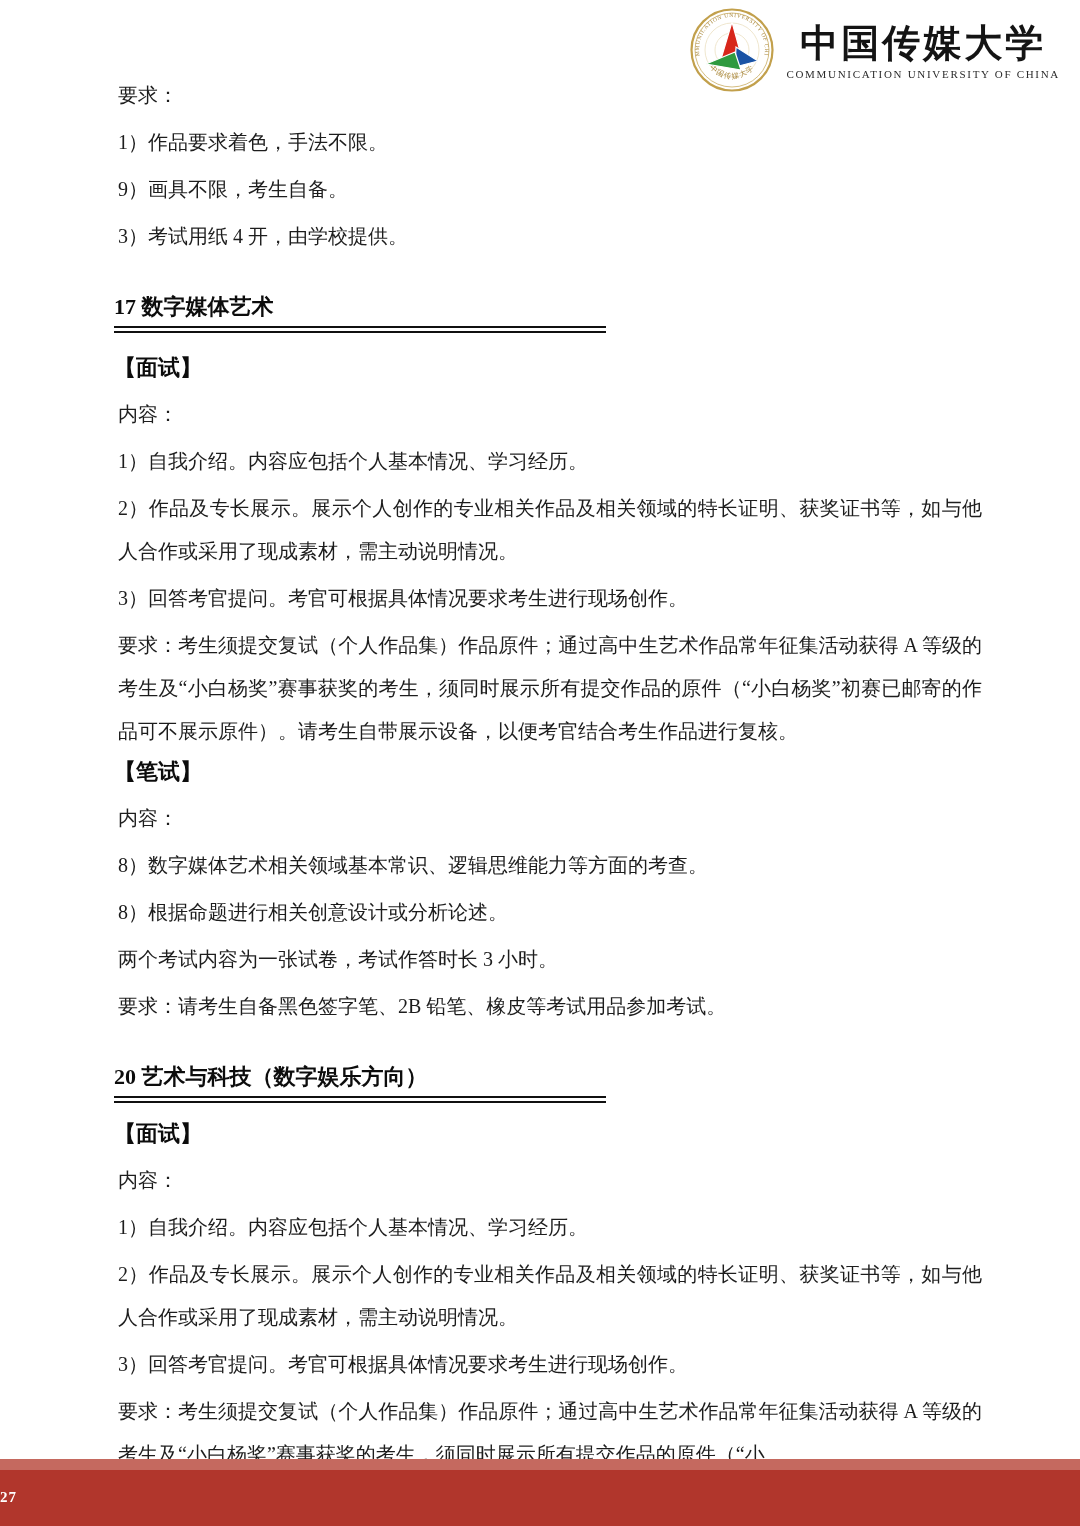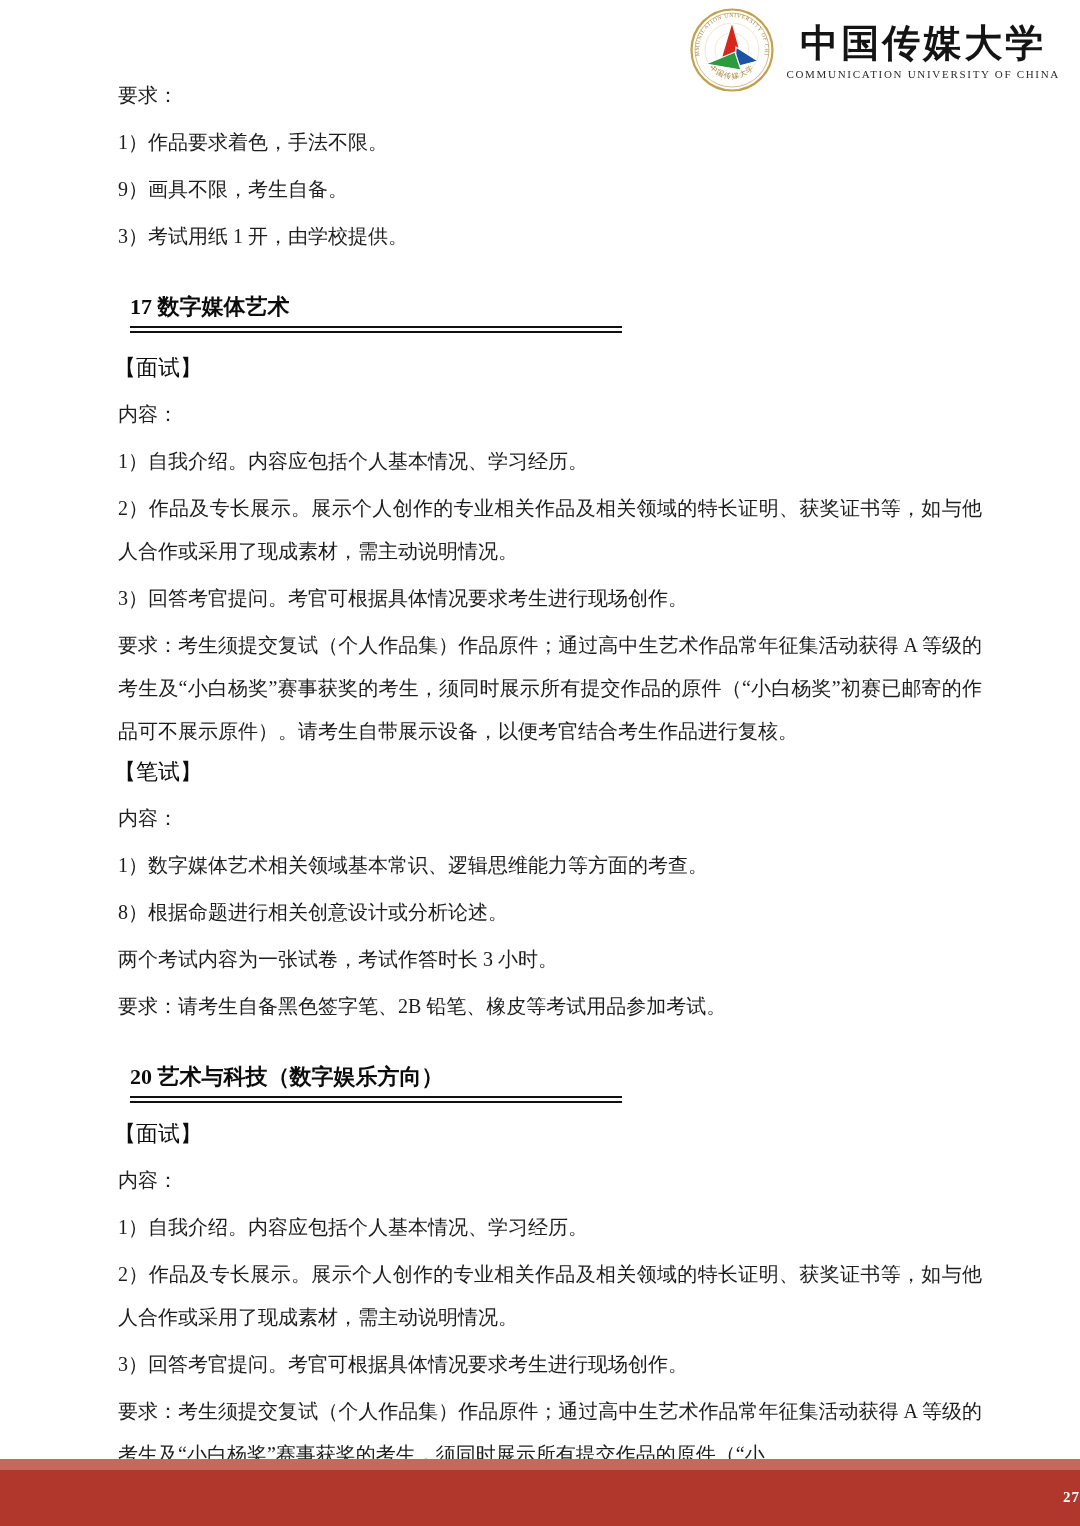--- a/index.html
+++ b/index.html
@@ -11,32 +11,32 @@
   
   .logo-group { position:absolute; top:8px; right:20px; display:flex; align-items:center; gap:12px; }
   .logo-text { display:flex; flex-direction:column; align-items:center; }
   .logo-zh { font-size:38px; font-weight:bold; letter-spacing:3px; color:#141414; line-height:46px; white-space:nowrap; }
   .logo-en { font-size:11px; letter-spacing:1.7px; color:#2b2b2b; margin-top:2px; white-space:nowrap; }
 
   
   .content { position:absolute; left:114px; top:70px; width:872px; }
   .line { margin:4px; font-size:20px; line-height:43px; text-align:justify; color:#1d1d1d; }
   .sec-heading {
-    width:492px; margin:34px 0 0 16px; padding:0 0 4px 0;
+    width:492px; margin:34px 0 0 0; padding:0 0 4px 0;
     font-size:22px; line-height:30px; font-weight:bold; color:#0c0c0c;
     border-bottom:7px double #101010;
   }
-  .sub-heading { margin:20px 0 0 0; font-size:22px; line-height:30px; font-weight:normal; color:#0c0c0c; }
+  .sub-heading { margin:20px 0 0 0; font-size:22px; line-height:30px; font-weight:bold; color:#0c0c0c; }
   .sub-heading.mt0 { margin-top:0; }
   .sub-heading.mt16 { margin-top:16px; }
   .content-label { margin-top:10px; }
 
   
   .footer-strip { position:absolute; left:0; right:0; top:1459px; height:11px; background:#C5695F; }
-  .footer-bar { position:absolute; left:0; right:0; top:1470px; bottom:0; background:#B1362C; text-align:right; }
+  .footer-bar { position:absolute; left:0; right:0; top:1470px; bottom:0; background:#B1362C; text-align:left; }
   .footer-bar span { color:#ffffff; font-size:15px; font-weight:bold; line-height:54px; letter-spacing:1px; }
 </style>
 </head>
 <body>
 
 <div>
 
   <div class="logo-group">
     <svg width="84" height="84" viewBox="-42 -42 84 84">
       <circle cx="0" cy="0" r="40.5" fill="#ffffff" stroke="#C2A04C" stroke-width="2.2"></circle>
@@ -60,34 +60,34 @@
     <div class="logo-text">
       <div class="logo-zh">中国传媒大学</div>
       <div class="logo-en">COMMUNICATION UNIVERSITY OF CHINA</div>
     </div>
   </div>
 
   <div class="content">
     <p class="line">要求：</p>
     <p class="line">1）作品要求着色，手法不限。</p>
     <p class="line">9）画具不限，考生自备。</p>
-    <p class="line">3）考试用纸 1 开，由学校提供。</p>
+    <p class="line">3）考试用纸 4 开，由学校提供。</p>
 
     <h2 class="sec-heading">17 数字媒体艺术</h2>
 
     <h3 class="sub-heading">【面试】</h3>
     <p class="line content-label">内容：</p>
     <p class="line">1）自我介绍。内容应包括个人基本情况、学习经历。</p>
     <p class="line">2）作品及专长展示。展示个人创作的专业相关作品及相关领域的特长证明、获奖证书等，如与他人合作或采用了现成素材，需主动说明情况。</p>
     <p class="line">3）回答考官提问。考官可根据具体情况要求考生进行现场创作。</p>
     <p class="line">要求：考生须提交复试（个人作品集）作品原件；通过高中生艺术作品常年征集活动获得 A 等级的考生及“小白杨奖”赛事获奖的考生，须同时展示所有提交作品的原件（“小白杨奖”初赛已邮寄的作品可不展示原件）。请考生自带展示设备，以便考官结合考生作品进行复核。</p>
 
     <h3 class="sub-heading mt0">【笔试】</h3>
     <p class="line content-label">内容：</p>
-    <p class="line">1）数字媒体艺术相关领域基本常识、逻辑思维能力等方面的考查。</p>
+    <p class="line">8）数字媒体艺术相关领域基本常识、逻辑思维能力等方面的考查。</p>
     <p class="line">8）根据命题进行相关创意设计或分析论述。</p>
     <p class="line">两个考试内容为一张试卷，考试作答时长 3 小时。</p>
     <p class="line">要求：请考生自备黑色签字笔、2B 铅笔、橡皮等考试用品参加考试。</p>
 
     <h2 class="sec-heading">20 艺术与科技（数字娱乐方向）</h2>
 
     <h3 class="sub-heading mt16">【面试】</h3>
     <p class="line content-label">内容：</p>
     <p class="line">1）自我介绍。内容应包括个人基本情况、学习经历。</p>
     <p class="line">2）作品及专长展示。展示个人创作的专业相关作品及相关领域的特长证明、获奖证书等，如与他人合作或采用了现成素材，需主动说明情况。</p>

